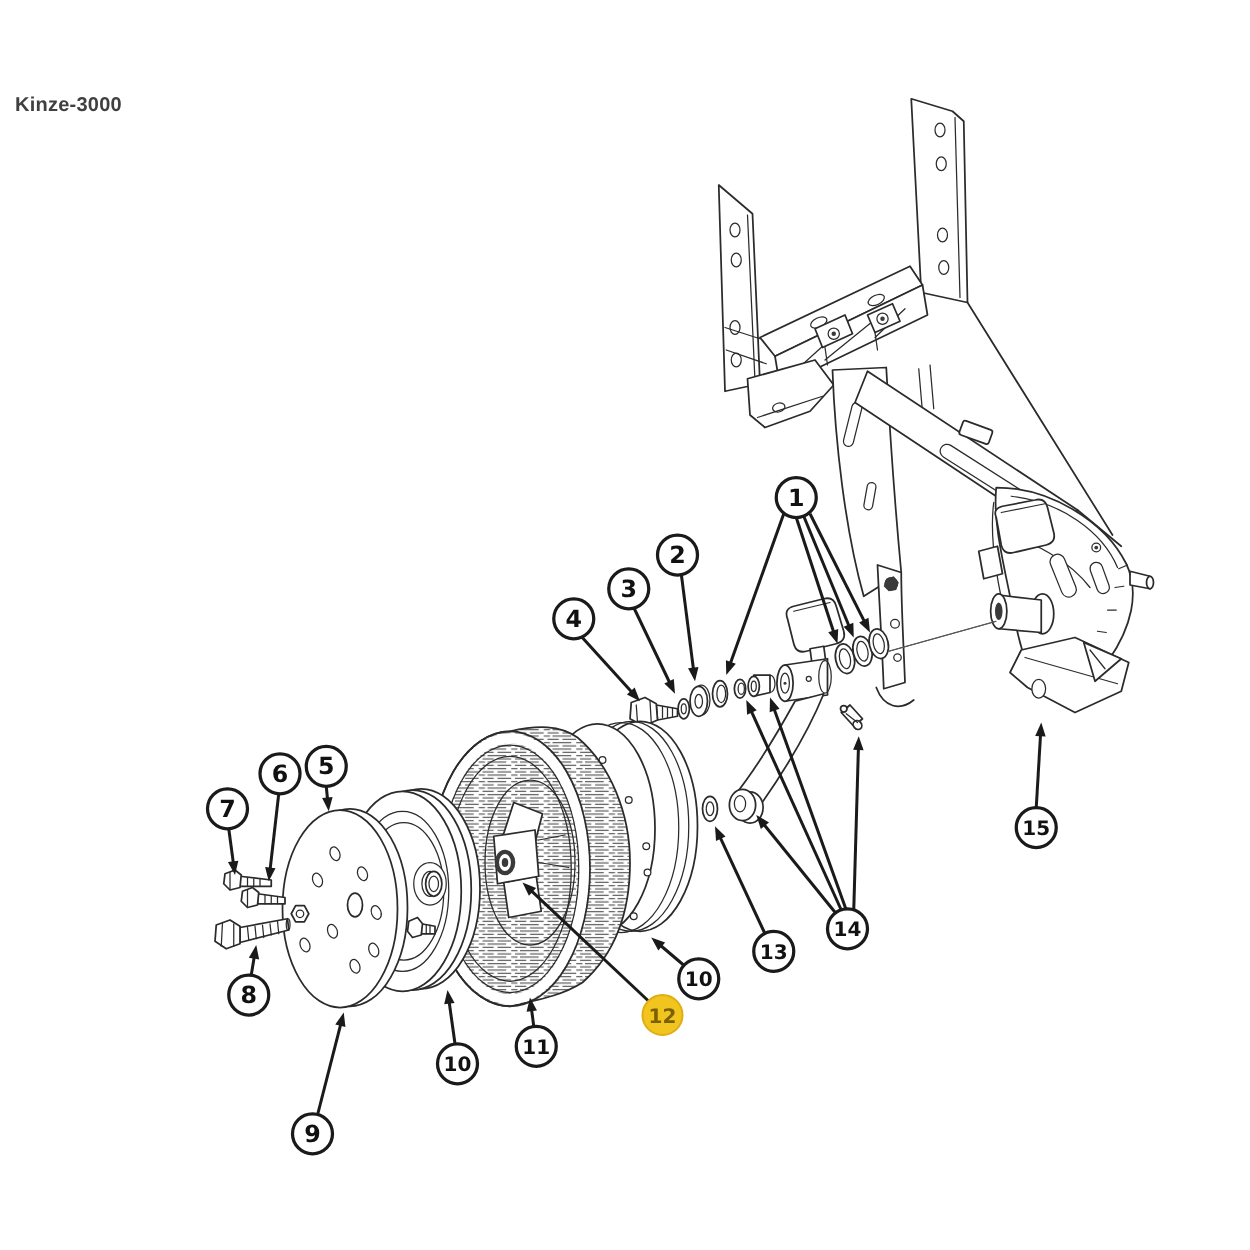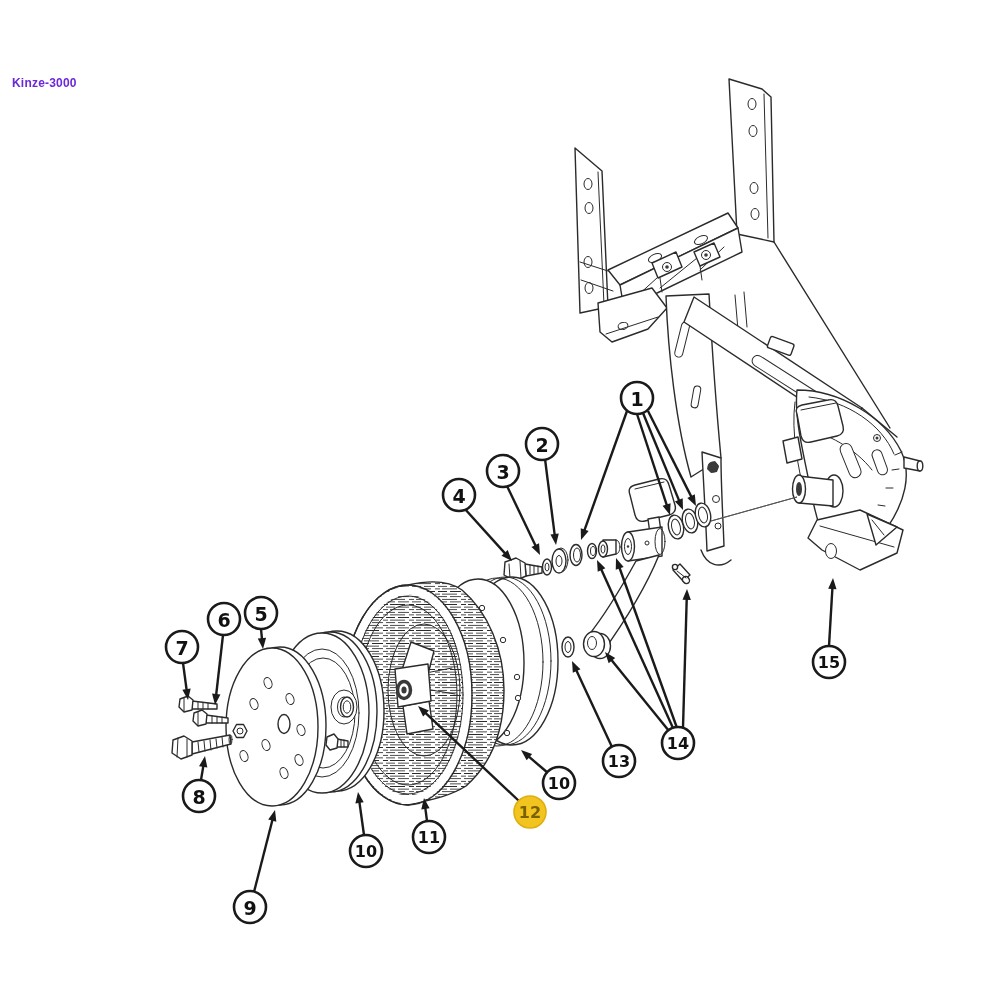--- a/index.html
+++ b/index.html
@@ -1,19 +1,19 @@
 <!DOCTYPE html>
 <html><head>
 <meta charset="utf-8">
 <style>
   html,body{margin:0;padding:0;background:#fff;}
   .stage{position:relative;width:1000px;height:1000px;background:#fff;overflow:hidden;
          font-family:"Liberation Sans",sans-serif;}
-  .title{position:absolute;left:12px;top:76px;font-size:12px;font-weight:bold;
-         color:#6d28d9;letter-spacing:.2px;}
+  .title{position:absolute;left:12px;top:76px;font-size:16px;font-weight:bold;
+         color:#404040;letter-spacing:.2px;}
   svg{position:absolute;left:0;top:0;}
   .ln{fill:none;stroke:#2b2b2b;stroke-width:1.4;stroke-linecap:round;stroke-linejoin:round;}
   .th{fill:none;stroke:#2b2b2b;stroke-width:1;stroke-linecap:round;stroke-linejoin:round;}
   .fw{fill:#ffffff;stroke:#2b2b2b;stroke-width:1.4;stroke-linejoin:round;}
   .ft{fill:#ffffff;stroke:#2b2b2b;stroke-width:1;stroke-linejoin:round;}
   .dk{fill:#3a3a3a;stroke:none;}
   .balloon-text{font-family:"DejaVu Sans","Liberation Sans",sans-serif;font-weight:bold;}
 </style>
 </head>
 <body>

